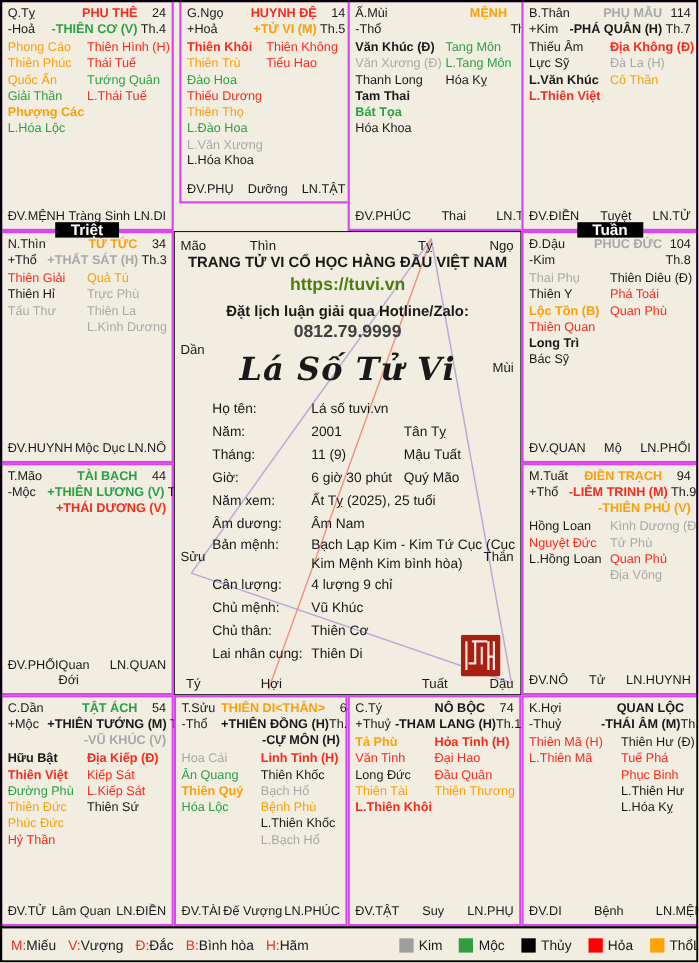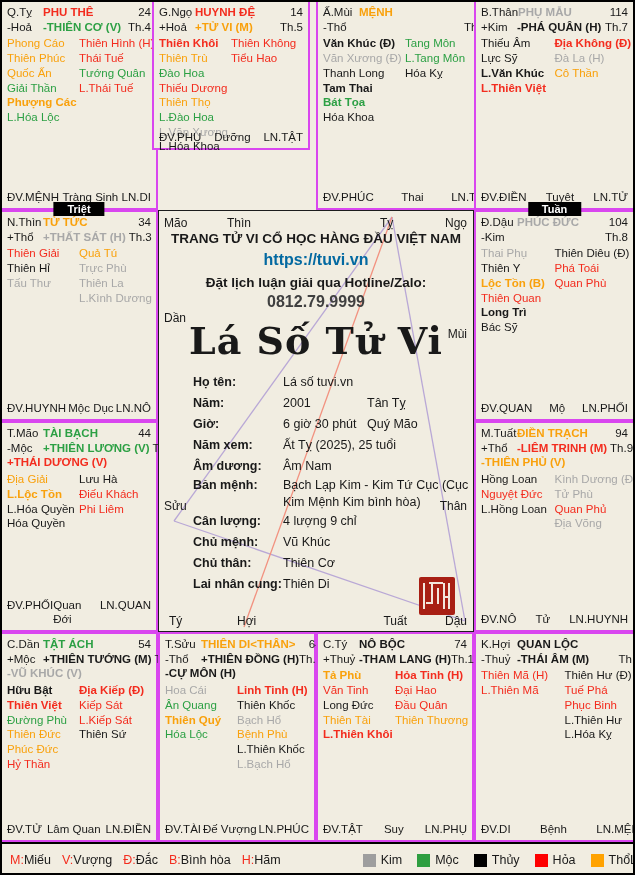--- a/index.html
+++ b/index.html
@@ -3,49 +3,49 @@
 <meta charset="utf-8">
 <style>
   html,body{margin:0;padding:0;background:#d8d4c8;}
   #frame{position:relative;width:635px;height:875px;background:#f1ede1;font-family:"Liberation Sans",sans-serif;color:#191919;overflow:hidden;}
   #frame::after{content:"";position:absolute;inset:0;border:2px solid #000;pointer-events:none;z-index:9;}
   .c-red{color:#f32c1e}.c-orange{color:#f9a10c}.c-green{color:#2ca044}.c-gray{color:#a8a8a8}.c-black{color:#191919}
   .b{font-weight:bold}
   .cell{position:absolute;border:2px solid #d946ef;box-sizing:border-box;padding:3px 5px 2px;font-size:11.5px;line-height:1.28;background:#f1ede1;}
   .hrow{display:flex;align-items:baseline;}
   .hrow .l{min-width:36px;text-align:left;white-space:nowrap}
-  .hrow .m{flex:1;text-align:left;font-weight:bold;white-space:nowrap}
+  .hrow .m{flex:1;text-align:right;font-weight:bold;white-space:nowrap}
   .hrow .r{min-width:26px;text-align:right;white-space:nowrap}
   .stars{display:flex;margin-top:2px}
   .scol{width:50%}
   .star{white-space:nowrap}
   .frow{position:absolute;left:5px;right:5px;bottom:3px;display:flex;justify-content:space-between;font-size:11.5px}
-  .badge{position:absolute;bottom:-8px;left:50%;transform:translateX(-50%);background:#000;color:#fff;font-size:11px;font-weight:bold;padding:0 14px;line-height:14px;z-index:6;white-space:nowrap}
+  .badge{position:absolute;bottom:-8px;left:50%;transform:translateX(-50%);background:#000;color:#fff;font-size:14px;font-weight:bold;padding:0 14px;line-height:14px;z-index:6;white-space:nowrap}
   #center{position:absolute;left:158px;top:210px;width:316px;height:422px;border:1px solid #1c1c1c;box-sizing:border-box;background:#f1ede1;}
   #lines{position:absolute;inset:0;z-index:0}
   .cbranch{position:absolute;font-size:12px;z-index:2}
   .ctext{position:relative;z-index:1;text-align:center}
   #site-title{margin-top:20px;font-size:13.5px;font-weight:bold}
-  #url{font-size:16px;font-weight:bold;color:#0369a1;margin-top:5px}
+  #url{font-size:16px;font-weight:bold;color:#4d7c0f;margin-top:5px}
   #hotline-label{font-size:13.5px;font-weight:bold;margin-top:6px}
   #hotline{font-size:16px;font-weight:bold;color:#404040;margin-top:3px}
-  #main-title{font-family:"DejaVu Serif",serif;font-weight:bold;font-size:38px;margin-top:7px;letter-spacing:1px}
+  #main-title{font-family:"DejaVu Serif",serif;font-style:italic;font-weight:bold;font-size:29px;margin-top:7px;letter-spacing:1px}
   #info{position:relative;z-index:1;margin:9px 0 0 34px}
   .irow{display:flex;line-height:21px;font-size:12.5px}
-  .ilabel{width:90px;font-weight:bold;white-space:nowrap}
+  .ilabel{width:90px;font-weight:normal;white-space:nowrap}
   .iv1{width:84px;white-space:nowrap}
   .iv2{white-space:nowrap}
   .irow.wrap{line-height:17px}
   .irow.wrap .iv1{flex:1;white-space:normal;}
   #seal{position:absolute;right:18px;bottom:16px;z-index:2}
   #legend{position:absolute;left:0;top:842px;width:635px;height:33px;border-top:2px solid #000;box-sizing:border-box;display:flex;align-items:center;padding:0 10px;font-size:12.5px;background:#f1ede1;z-index:5}
   .rat{margin-right:11px;white-space:nowrap}
   .rat .k{color:#f32c1e}
   .elems{display:flex;align-items:center;margin-left:56px}
-  .elem{display:flex;align-items:flex-end;margin-left:15px;white-space:nowrap}
+  .elem{display:flex;align-items:flex-start;margin-left:15px;white-space:nowrap}
   .sw{width:13px;height:13px;margin-right:5px;display:inline-block}
   #serial{margin-left:auto;white-space:nowrap}
 </style>
 </head>
 <body>
 
 <div id="frame">
 
   <div class="cell" style="left:0;top:0;width:158px;height:210px">
     <div class="hrow">
@@ -75,21 +75,21 @@
         </div>
     </div>
     <div class="frow">
       <span>ĐV.MỆNH</span>
       <span>Tràng Sinh</span>
       <span>LN.DI</span>
     </div>
     <div class="badge">Triệt</div>
   </div>
 
-  <div class="cell" style="left:152px;top:0;width:158px;height:150px">
+  <div class="cell" style="left:163px;top:0;width:158px;height:185px">
     <div class="hrow">
       <span class="l">G.Ngọ</span>
       <span class="m c-red b">HUYNH ĐỆ</span>
       <span class="r">14</span>
     </div>
     <div class="hrow">
       <span class="l">+Hoả</span>
       <span class="m c-orange b">+TỬ VI (M)</span>
       <span class="r">Th.5</span>
     </div>
@@ -251,33 +251,20 @@
       <span class="m c-green b">TÀI BẠCH</span>
       <span class="r">44</span>
     </div>
     <div class="hrow">
       <span class="l">-Mộc</span>
       <span class="m c-green b">+THIÊN LƯƠNG (V)</span>
       <span class="r">Th.2</span>
     </div>
     <div class="hrow">
       <span class="m c-red b">+THÁI DƯƠNG (V)</span>
-    </div>
-    <div class="stars">
-      <div class="scol">
-          <div class="star c-orange">Địa Giải</div>
-          <div class="star c-orange b">L.Lộc Tồn</div>
-          <div class="star c-black">L.Hóa Quyền</div>
-          <div class="star c-black">Hóa Quyền</div>
-        </div>
-      <div class="scol">
-          <div class="star c-black">Lưu Hà</div>
-          <div class="star c-red">Điếu Khách</div>
-          <div class="star c-red">Phi Liêm</div>
-        </div>
     </div>
     <div class="frow">
       <span>ĐV.PHỐI</span>
       <span>Quan Đới</span>
       <span>LN.QUAN</span>
     </div>
   </div>
 
   <div class="cell" style="left:474px;top:421px;width:161px;height:211px">
     <div class="hrow">
@@ -481,20 +468,25 @@
     <div id="info">
         <div class="irow">
           <span class="ilabel">Họ tên:</span>
           <span class="iv1">Lá số tuvi.vn</span>
           <span class="iv2"></span>
         </div>
         <div class="irow">
           <span class="ilabel">Năm:</span>
           <span class="iv1">2001</span>
           <span class="iv2">Tân Tỵ</span>
+        </div>
+        <div class="irow">
+          <span class="ilabel">Tháng:</span>
+          <span class="iv1">11 (9)</span>
+          <span class="iv2">Mậu Tuất</span>
         </div>
         <div class="irow">
           <span class="ilabel">Giờ:</span>
           <span class="iv1">6 giờ 30 phút</span>
           <span class="iv2">Quý Mão</span>
         </div>
         <div class="irow">
           <span class="ilabel">Năm xem:</span>
           <span class="iv1">Ất Tỵ (2025), 25 tuổi</span>
           <span class="iv2"></span>

